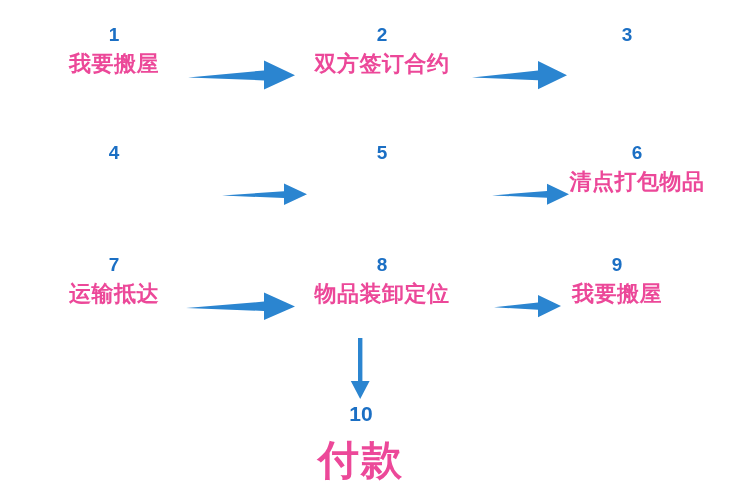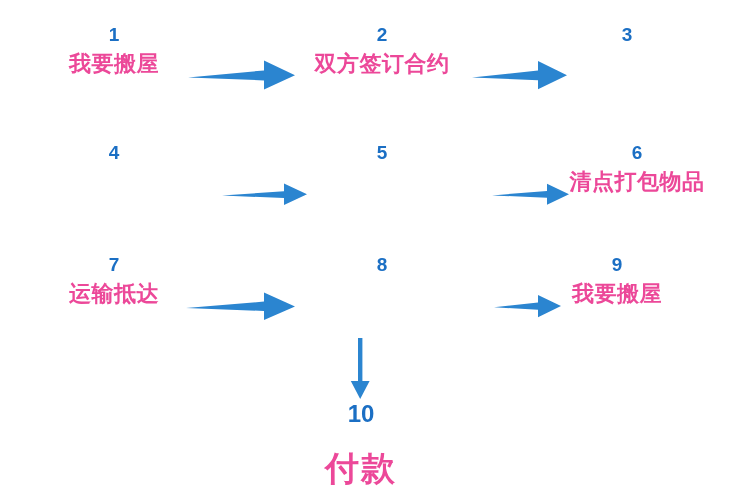--- a/index.html
+++ b/index.html
@@ -41,25 +41,25 @@
   .step-label {
     color: #ec4899;
     font-weight: bold;
     font-size: 22px;
     line-height: 26px;
     letter-spacing: 0.5px;
   }
 
   
   .step.final .step-num {
-    font-size: 24px;
-    margin-bottom: 25px;
+    font-size: 21px;
+    margin-bottom: 17px;
   }
   .step.final .step-label {
-    font-size: 34px;
+    font-size: 41px;
     line-height: 38px;
     letter-spacing: 2px;
   }
 
   
   .arrow {
     position: absolute;
     display: block;
   }
   .arrow svg {
@@ -123,20 +123,21 @@
     </svg>
   </div>
 
   <div class="step" style="left:114px; top:255px;">
     <div class="step-num">7</div>
     <div class="step-label">运输抵达</div>
   </div>
 
   <div class="step" style="left:382px; top:255px;">
     <div class="step-num">8</div>
+    <div class="step-label">物品装卸定位</div>
   </div>
 
   <div class="step" style="left:617px; top:255px;">
     <div class="step-num">9</div>
     <div class="step-label">我要搬屋</div>
   </div>
 
   <div class="arrow" style="left:186px; top:290px;">
     <svg width="110" height="32" viewBox="0 0 110 32">
       <path d="M0 18.0 L78 11.6 L78 2.6 L109 16.4 L78 30.0 L78 21.0 Z" fill="#2b85d0"></path>

